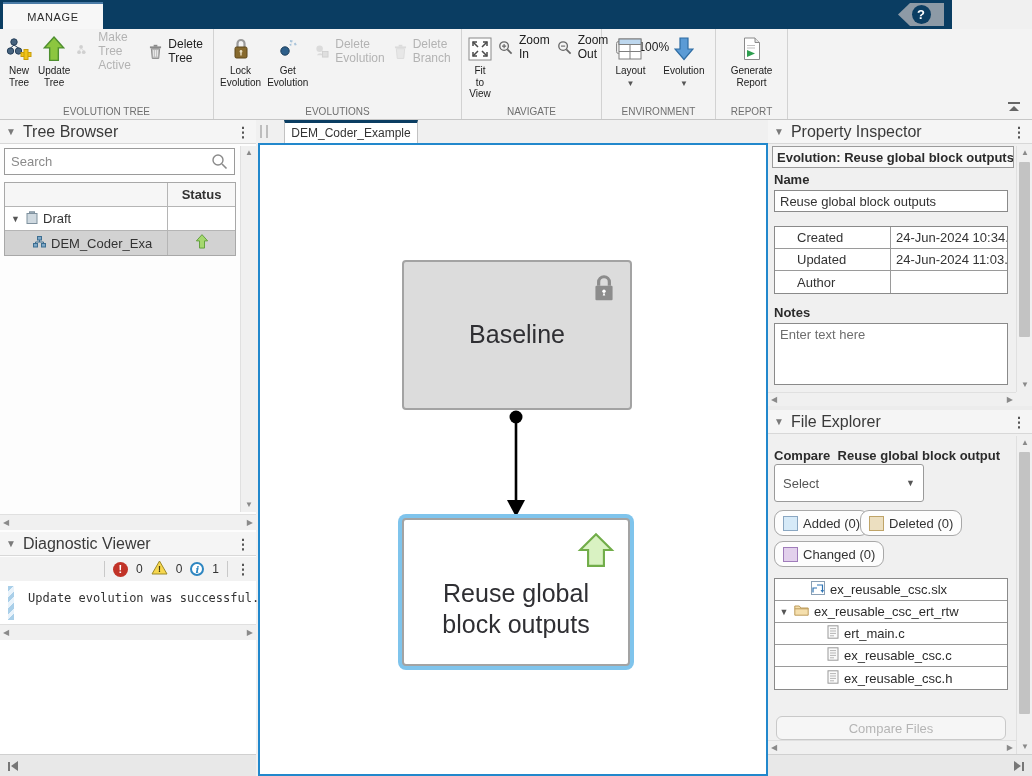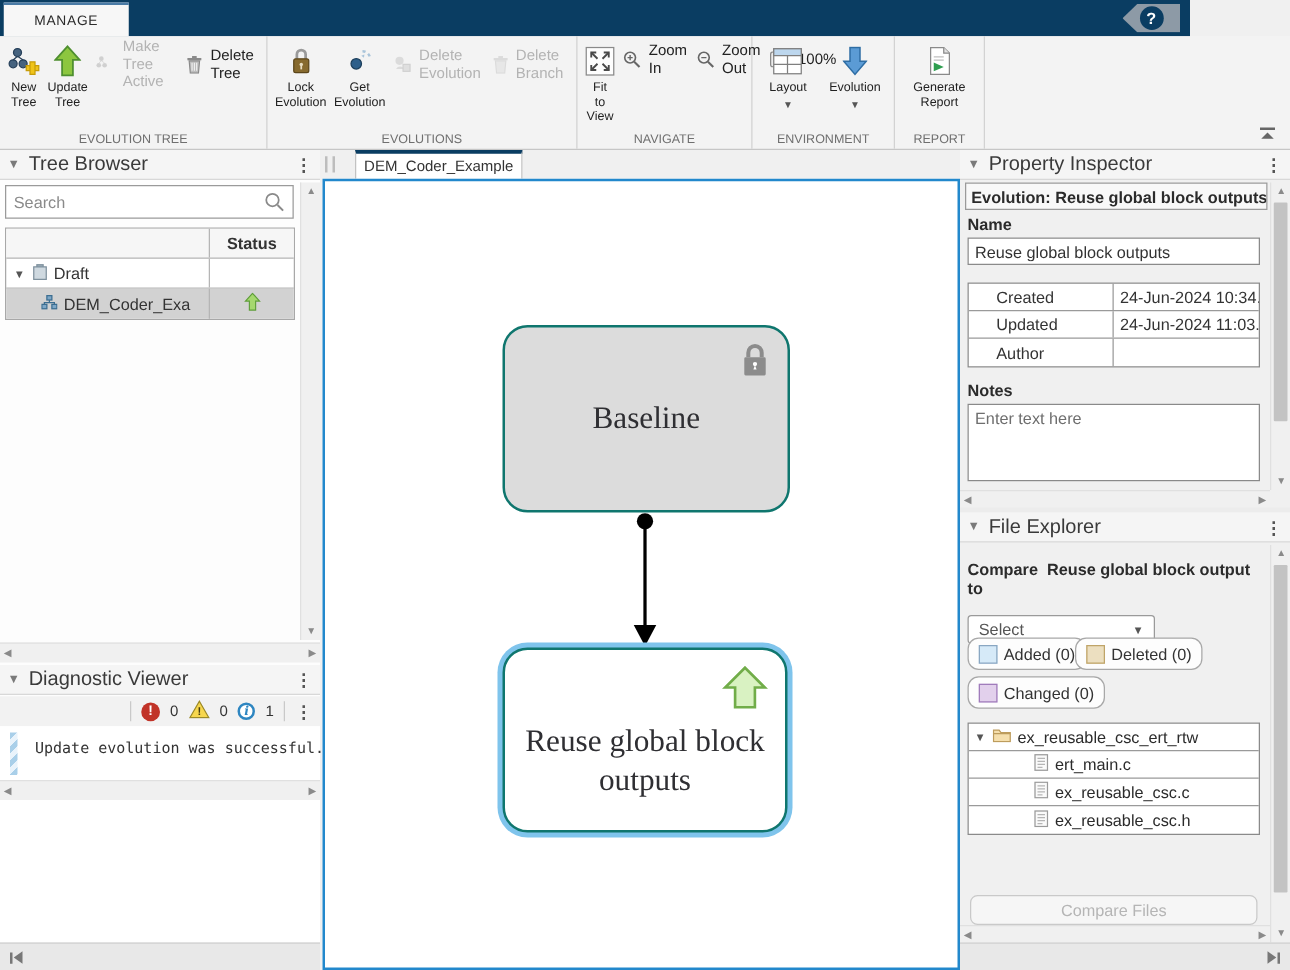--- a/index.html
+++ b/index.html
@@ -97,23 +97,23 @@
   .tri-r { width:0; height:0; border-top:5px solid transparent; border-bottom:5px solid transparent; border-left:7px solid #777; }
   
   .canvascol { position:absolute; left:258px; top:120px; width:510px; height:656px; }
   .doc-tabbar { position:absolute; left:0; top:0; width:510px; height:23px; background:#f0f0f0; display:flex; }
   .tab-grip { width:8px; margin:5px 2px; border-left:2px solid #bdbdbd; border-right:2px solid #bdbdbd; height:13px; }
   .doc-tab { margin-left:14px; width:134px; background:#fff; border:1px solid #c2c2c2; border-bottom:none;
     border-top:3px solid #0a3d62; display:flex; align-items:center; justify-content:center;
     font-size:12px; color:#333; }
   .canvas-inner { position:absolute; left:0; top:23px; width:510px; height:633px;
     background:#fff; border:2px solid #2288cc; }
-  .evo-node { position:absolute; border:2px solid #0f766e; border-radius:20px;
+  .evo-node { position:absolute; border:2px solid #a3a3a3; border-radius:4px;
     display:flex; align-items:center; justify-content:center; text-align:center;
-    font-size:25px; color:#2f2f33; line-height:1.25;font-family:Liberation Serif, serif; }
+    font-size:25px; color:#2f2f33; line-height:1.25; }
   .node-baseline { left:142px; top:115px; width:230px; height:150px; background:#dcdcdc; }
   .node-evo { left:142px; top:373px; width:228px; height:148px; background:#fff;
     box-shadow:0 0 0 4px #7fc4ec; }
   .node-icon { position:absolute; top:11px; right:13px; }
   .conn-svg { position:absolute; left:0; top:0; width:100%; height:100%; pointer-events:none; }
   
   .rightcol { position:absolute; left:768px; top:120px; width:264px; height:656px; background:#f0f0f0; }
   .pi-hd { left:0; top:0; width:264px; }
   .pi-evobox { position:absolute; left:4px; top:26px; width:242px; height:22px; background:#f8f8f8;
     border:1px solid #9a9a9a; display:flex; align-items:center; padding-left:4px;
@@ -124,21 +124,21 @@
   .pi-table { position:absolute; left:6px; top:106px; width:234px; border:1px solid #8a8a8a; background:#fff; }
   .pi-tr { display:flex; height:22px; border-bottom:1px solid #9a9a9a; }
   .pi-tr:last-child { border-bottom:none; }
   .pi-k { width:116px; border-right:1px solid #9a9a9a; display:flex; align-items:center; padding-left:22px; color:#333; }
   .pi-v { flex:1; display:flex; align-items:center; padding-left:5px; color:#333; white-space:nowrap; overflow:hidden; }
   .pi-notes { position:absolute; left:6px; top:203px; width:234px; height:62px; border:1px solid #8a8a8a;
     background:#fff; font-family:inherit; font-size:13px; color:#333; padding:3px 5px; resize:none; }
   .pi-notes::placeholder { color:#6e6e6e; }
   .fe-hd { left:0; top:290px; width:264px; }
   .pre { white-space:pre-wrap; }
-  .fe-select { position:absolute; left:6px; top:372px; width:150px; height:23px; background:#fff;
+  .fe-select { position:absolute; left:6px; top:344px; width:150px; height:38px; background:#fff;
     border:1px solid #9a9a9a; border-radius:3px; display:flex; align-items:center;
     padding:0 8px; font-size:13px; color:#555; }
   .fe-select .scaret { margin-left:auto; font-size:9px; color:#555; }
   .chip { position:absolute; height:26px; background:#fdfdfd; border:1px solid #a8a8a8; border-radius:9px;
     display:flex; align-items:center; gap:5px; padding:0 8px; font-size:13px; color:#333; }
   .swatch { width:15px; height:15px; border:1px solid #8aa7c2; }
   .sw-del { border-color:#bfa468; }
   .sw-chg { border-color:#a07cbb; }
   .fe-table { position:absolute; left:6px; top:458px; width:234px; border:1px solid #8a8a8a; background:#fff; }
   .fe-r { display:flex; align-items:center; height:22px; border-bottom:1px solid #9a9a9a; gap:5px; font-size:13px; color:#2b2b2b; }
@@ -581,20 +581,31 @@
   <div class="chip" style="left:92px; top:390px">
     <span class="swatch sw-del" style="background: rgb(236, 223, 192);"></span>
     <span>Deleted (0)</span>
   </div>
   <div class="chip" style="left:6px; top:421px">
     <span class="swatch sw-chg" style="background: rgb(226, 208, 236);"></span>
     <span>Changed (0)</span>
   </div>
 
   <div class="fe-table">
+    <div class="fe-r" style="padding-left:36px">
+      <span>
+        <svg width="14" height="14" viewBox="0 0 14 14">
+            <rect x="0.5" y="0.5" width="13" height="13" fill="#fff" stroke="#8aa0b5"></rect>
+            <path d="M2 11.5 L2 7 L6 7" fill="none" stroke="#2e74b5" stroke-width="1.2"></path>
+            <path d="M6 4 L11.5 4 L11.5 10" fill="none" stroke="#2e74b5" stroke-width="1.2"></path>
+            <path d="M9.5 9 L11.5 12 L13 9 Z" fill="#2e74b5"></path>
+          </svg>
+      </span>
+      <span>ex_reusable_csc.slx</span>
+    </div>
     <div class="fe-r" style="padding-left:4px">
       <span class="fe-caret">▼</span>
       <span>
         <svg width="15" height="12" viewBox="0 0 15 12">
             <path d="M0.8 2 h4.5 l1.5 2 H14.2 V11.2 H0.8 Z" fill="#f5dfad" stroke="#bd9c5c"></path>
             <path d="M0.8 4.8 H14.2" stroke="#bd9c5c"></path>
           </svg>
       </span>
       <span>ex_reusable_csc_ert_rtw</span>
     </div>

